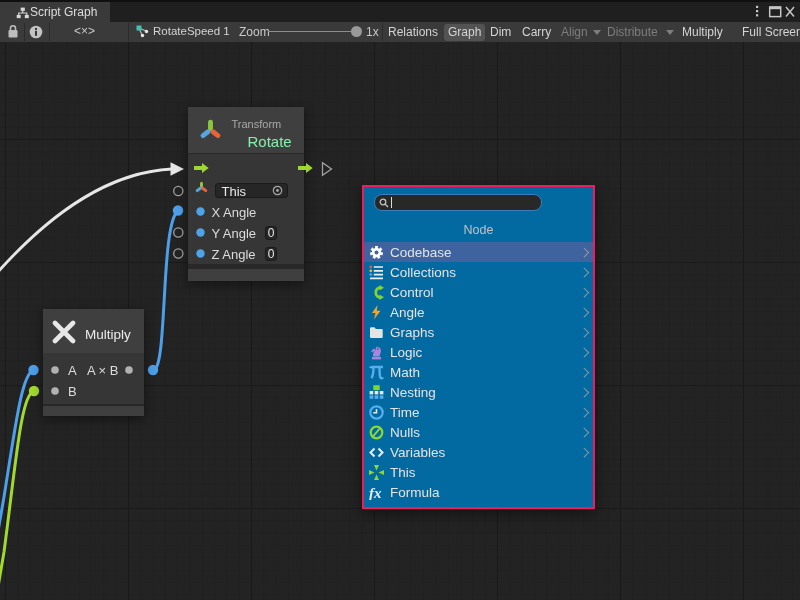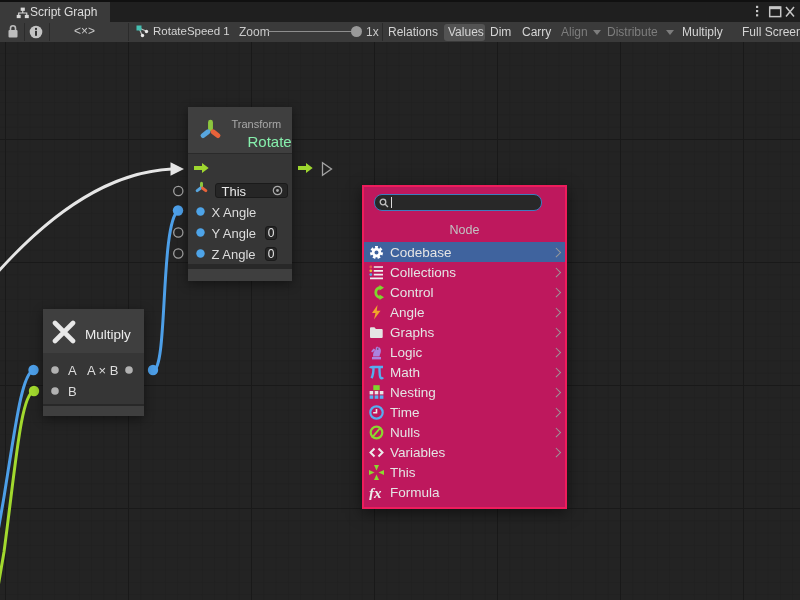--- a/index.html
+++ b/index.html
@@ -21,22 +21,22 @@
   #canvas{left:0;top:42px;width:800px;height:558px;}
   
   .node{position:absolute;box-shadow:0 3px 10px rgba(0,0,0,.45);}
   .nhead{position:absolute;left:0;top:0;width:100%;background:#3f3f3f;}
   .nbody{position:absolute;left:0;width:100%;background:#363636;}
   .nfoot{position:absolute;left:0;width:100%;background:#3f3f3f;}
   .plabel{position:absolute;font-size:13px;color:#dcdcdc;}
   .field{position:absolute;background:#262626;border:1px solid #1a1a1a;
          border-radius:3px;color:#e6e6e6;box-sizing:border-box;}
   
-  #finder{left:362px;top:185px;width:201px;height:319.5px;background:#be185d;
-          border:2.5px solid #ee1c5c;box-shadow:0 4px 14px rgba(0,0,0,.5);}
+  #finder{left:362px;top:185px;width:201px;height:319.5px;background:#0369a1;
+          border:2.5px solid #ee1c5c;box-shadow:0 4px 14px rgba(0,0,0,.5);padding-left:28px;}
   #search{position:absolute;left:10px;top:7px;width:166px;height:15px;
           background:#282828;border:1.4px solid #3d7dbe;border-radius:8px;}
   #nodehdr{position:absolute;left:0;top:36px;width:100%;text-align:center;
            font-size:12.5px;color:#c2c2c2;}
   #rows{position:absolute;left:0;top:55px;width:100%;}
   .frow{height:20px;display:flex;align-items:center;position:relative;}
   .frow .ic{margin-left:5px;width:15px;height:15px;flex:none;}
   .frow .lb{margin-left:6px;font-size:13.5px;color:#e4e4e4;text-align:right;}
   .frow.sel{background:#3f639e;}
   .chev{position:absolute;right:6px;top:6.5px;width:5.5px;height:5.5px;
@@ -92,21 +92,21 @@
   <circle cx="6.5" cy="10.5" r="1.7" fill="#e8e8e8"></circle>
 </svg>
 <div class="tbtxt" style="left:153px;font-size:11.5px;top:25px">RotateSpeed 1</div>
 <div class="tbtxt" style="left:239px;color:#c9c9c9">Zoom</div>
 <div class="abs" style="left:268px;top:30.7px;width:90px;height:1.8px;background:#8e8e8e"></div>
 <div class="abs" style="left:350.5px;top:26px;width:11px;height:11px;border-radius:50%;background:#999"></div>
 <div class="tbtxt" style="left:366px;color:#c9c9c9">1x</div>
 <div class="sep" style="left:382px"></div>
 <div class="abs" id="valbg"></div>
 <div class="tbtxt" style="left:388px">Relations</div>
-<div class="tbtxt" style="left:448px">Values</div>
+<div class="tbtxt" style="left:448px">Graph</div>
 <div class="tbtxt" style="left:490px">Dim</div>
 <div class="tbtxt" style="left:522px">Carry</div>
 <div class="tbtxt dim" style="left:561px">Align</div>
 <svg class="abs" style="left:593px;top:30px" width="8" height="5">
     <path d="M0 0h8l-4 5z" fill="#7d7d7d"></path>
   </svg>
 <div class="tbtxt dim" style="left:607px">Distribute</div>
 <svg class="abs" style="left:666px;top:30px" width="8" height="5">
     <path d="M0 0h8l-4 5z" fill="#7d7d7d"></path>
   </svg>
@@ -138,21 +138,21 @@
   <circle cx="178.3" cy="211.5" r="4.6" fill="#232323" stroke="#a2a2a2" stroke-width="1.3"></circle>
 
   <circle cx="178" cy="168.5" r="5.2" fill="#4d9fe8"></circle>
   <circle cx="33.5" cy="328" r="5.2" fill="#4d9fe8"></circle>
   <circle cx="34" cy="349" r="5.2" fill="#a2d92e"></circle>
   <circle cx="153" cy="328" r="5.2" fill="#4d9fe8"></circle>
 
   <path d="M 322.5 120.8 L 322.5 133.2 L 331.5 127 Z" fill="none" stroke="#a2a2a2" stroke-width="1.3"></path>
 </svg>
 
-<div class="node" style="left:187.5px;top:107px;width:104px;height:174px;">
+<div class="node" style="left:187.5px;top:107px;width:116px;height:174px;">
   <div class="nhead" style="height:45.5px"></div>
   <div class="abs" style="left:0;top:45.5px;width:100%;height:1px;background:#2a2a2a"></div>
   <div class="nbody" style="top:46.5px;height:110.5px"></div>
   <div class="abs" style="left:0;top:157px;width:100%;height:4.5px;background:#282828"></div>
   <div class="nfoot" style="top:161.5px;height:12.5px"></div>
   
   <svg class="abs" style="left:10px;top:11px" width="25" height="25" viewBox="0 0 25 25">
     <g stroke-width="4.9" stroke-linecap="round">
       <path d="M12.5 10.8 V 4.3" stroke="#8cc63e"></path>
       <path d="M10 13.8 L 5 17.6" stroke="#58a6df"></path>

